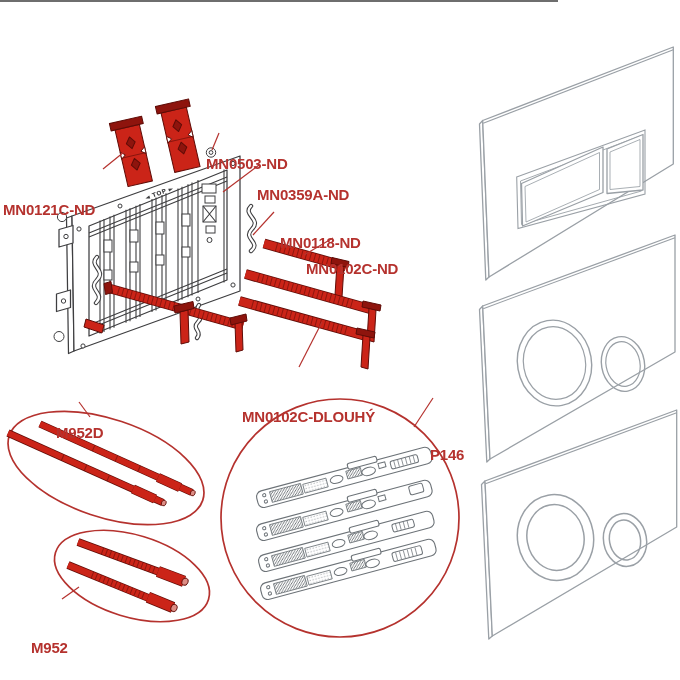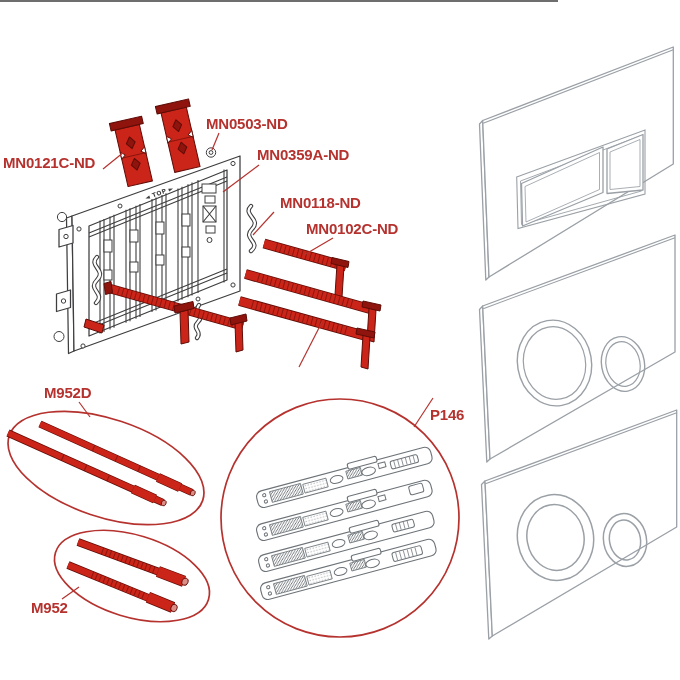--- a/index.html
+++ b/index.html
@@ -18,21 +18,21 @@
   .rbody{stroke:var(--part_red);fill:none;}
   .rib{stroke:var(--part_red_deep);opacity:.55;fill:none;}
   .wireOut{stroke:var(--outline_dark);stroke-width:4.4;fill:none;stroke-linecap:round;}
   .wireIn{stroke:#fff;stroke-width:2.3;fill:none;stroke-linecap:round;}
   .leader{stroke:var(--label_red);stroke-width:1.2;fill:none;}
   .hoop{stroke:var(--label_red);stroke-width:1.7;fill:none;}
   .gray{stroke:#6d7378;fill:#fff;stroke-width:1.1;stroke-linejoin:round;}
   .grayn{stroke:#6d7378;fill:none;stroke-width:1;}
   .topmark{font:bold 6px "DejaVu Sans",sans-serif;fill:var(--outline_dark);letter-spacing:.4px;}
   .callout{position:absolute;font-weight:bold;font-size:15px;color:var(--label_red);
-           white-space:nowrap;letter-spacing:-.2px;}
+           white-space:nowrap;letter-spacing:-.2px;margin-top:40px;}
 </style>
 </head>
 <body>
 
 <div id="stage">
   <div id="topborder"></div>
 
   <svg width="680" height="680" viewBox="0 0 680 680">
     <defs>
       <pattern id="stip" width="3" height="3" patternUnits="userSpaceOnUse">
@@ -281,21 +281,22 @@
       <path d="M259,165 L223,192"></path>
       <path d="M274,212 L253,235"></path>
       <path d="M333,238 L304,255"></path>
       <path d="M299,367 L322,322"></path>
       <path d="M79,402 L90,417"></path>
       <path d="M62,599 L79,587"></path>
       <path d="M433,398 L414,427"></path>
     </g>
   </svg>
 
-  <div class="callout" style="left:3px;top:154px">MN0121C-ND</div>
+  <div class="callout" style="left:3px;top:161px">MN0121C-ND</div>
   <div class="callout" style="left:206px;top:115px">MN0503-ND</div>
   <div class="callout" style="left:257px;top:146px">MN0359A-ND</div>
   <div class="callout" style="left:280px;top:194px">MN0118-ND</div>
   <div class="callout" style="left:306px;top:220px">MN0102C-ND</div>
-  <div class="callout" style="left:44px;top:384px">M952D</div>
+  <div class="callout" style="left:242px;top:368px">MN0102C-DLOUHÝ</div>
+  <div class="callout" style="left:56px;top:384px">M952D</div>
   <div class="callout" style="left:31px;top:599px">M952</div>
   <div class="callout" style="left:430px;top:406px">P146</div>
 </div>
 
 </body></html>

